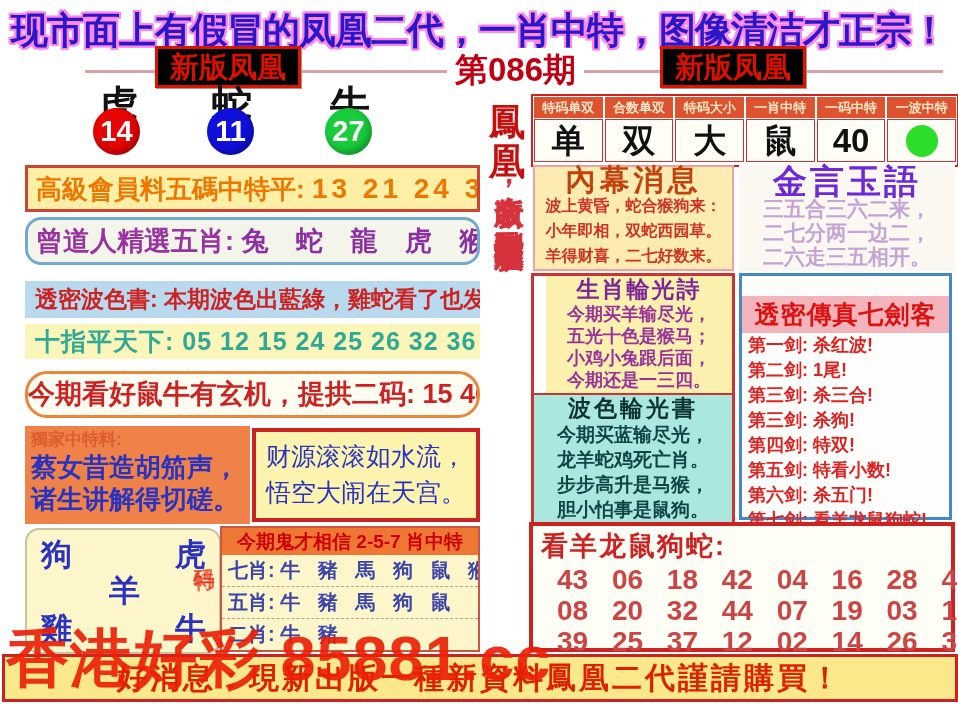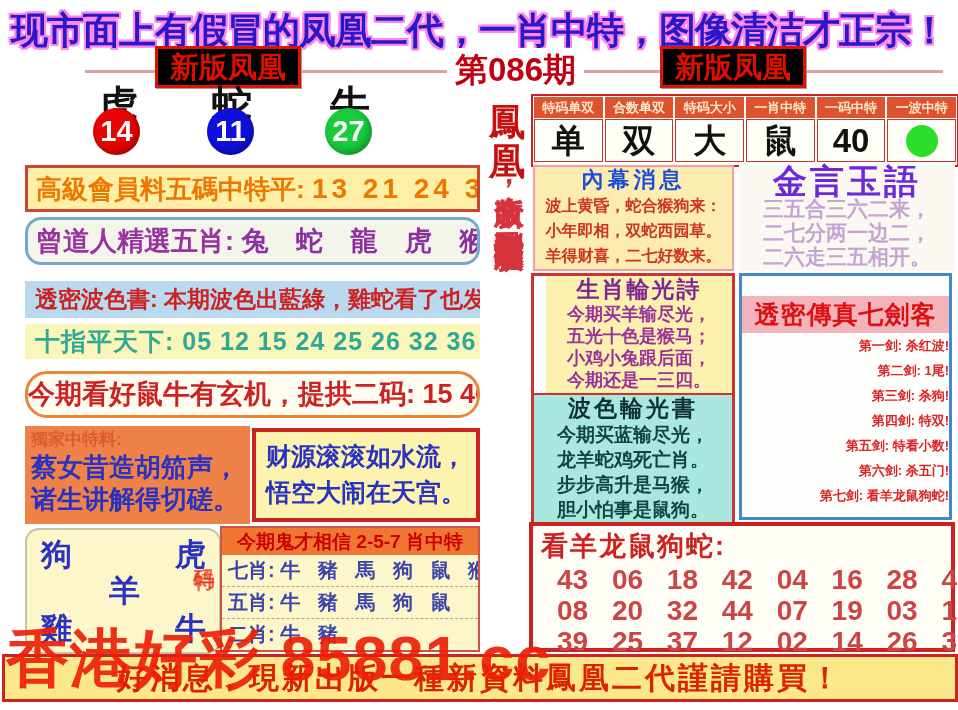--- a/index.html
+++ b/index.html
@@ -68,53 +68,53 @@
         font-size:23px;font-weight:800;color:#cc2222;line-height:37px;padding-left:10px;}
   .boxD{top:324px;height:35px;background:#faf6ba;
         font-size:25px;font-weight:800;color:#2fa895;line-height:35px;padding-left:10px;letter-spacing:1px;}
   .boxE{top:371px;height:47px;background:#fffdf2;border:3px solid #e8873a;border-radius:22px;
         font-size:27px;font-weight:800;color:#cc2222;line-height:41px;text-align:center;}
   .boxF-left{left:25px;top:426px;width:225px;height:98px;background:#ee8248;padding:2px 0 0 6px;box-sizing:border-box;}
   .faintlbl{font-size:17px;font-weight:700;color:rgba(205,60,30,.55);}
   .boxF-left .bl{font-size:26px;font-weight:800;color:#2a33c0;line-height:32px;white-space:nowrap;}
   .boxF-right{left:252px;top:428px;width:228px;height:94px;background:#fcf4ae;border:4px solid #cc2222;
         box-sizing:border-box;text-align:center;padding-top:6px;}
-  .boxF-right .bl{font-size:25px;font-weight:700;color:#2a33c0;line-height:36px;white-space:nowrap;}
+  .boxF-right .bl{font-size:25px;font-weight:400;color:#2a33c0;line-height:36px;white-space:nowrap;}
   .boxG-left{left:25px;top:528px;width:192px;height:122px;background:#fcf6ca;
         border:2px solid #c9c2a0;border-radius:14px;}
   .boxG-left span{position:absolute;font-size:31px;font-weight:800;color:#2a33c0;}
   .boxG-right{left:220px;top:526px;width:260px;height:126px;background:#fcf6ca;border:2px solid #cc5544;box-sizing:border-box;}
   .ghost-title{background:#ee7733;color:#cc0000;font-size:19px;font-weight:800;
         height:27px;line-height:27px;text-align:center;white-space:nowrap;overflow:hidden;}
   .ghost-row{font-size:20px;font-weight:800;color:#3a44aa;line-height:31px;padding-left:6px;
         border-bottom:1px dashed #cc9988;white-space:nowrap;overflow:hidden;}
   .ghost-row .gl{color:#3a44aa;}
   .ghost-row .gv{letter-spacing:6px;}
   .frag{left:194px;top:553px;width:24px;color:rgba(225,40,20,.7);font-size:21px;font-weight:800;
         writing-mode:vertical-rl;text-orientation:upright;}
   
   .insider{left:533px;top:165px;width:201px;height:106px;background:#fcecb2;border:2px solid #f0a0a0;
         box-sizing:border-box;text-align:center;}
-  .insider .title{font-size:22px;font-weight:900;color:#1d4ed8;letter-spacing:4px;line-height:26px;}
+  .insider .title{font-size:30px;font-weight:900;color:#c2410c;letter-spacing:4px;line-height:26px;}
   .insider .ln{font-size:16px;font-weight:700;color:#cc3322;line-height:25px;white-space:nowrap;}
   .poems{left:531px;top:273px;width:204px;height:251px;border:3px solid #cc3333;box-sizing:border-box;}
   .poem-y{background:#fcf0ae;height:117px;text-align:center;margin-left:12px;}
   .poem-y .title{font-size:23px;font-weight:900;color:#7d2694;letter-spacing:2px;line-height:27px;}
   .poem-y .ln{font-size:18px;font-weight:700;color:#993399;line-height:22px;white-space:nowrap;}
   .poem-c{background:#a9e7df;height:128px;text-align:center;border-top:2px solid #cc3333;}
   .poem-c .title{font-size:23px;font-weight:900;color:#0f3333;letter-spacing:3px;line-height:27px;}
   .poem-c .ln{font-size:19px;font-weight:800;color:#114444;line-height:25px;white-space:nowrap;}
   
   .golden{left:739px;top:165px;width:216px;height:106px;background:#fbf7f1;text-align:center;}
   .golden .title{font-size:34px;font-weight:900;color:#6d28d9;letter-spacing:3px;line-height:32px;}
   .golden .ln{font-size:21px;font-weight:700;color:#c5a3d4;line-height:24px;white-space:nowrap;}
   .swords{left:739px;top:273px;width:213px;height:247px;border:3px solid #4488cc;box-sizing:border-box;background:#fdfdfb;}
   .swords .shead{background:#f2b3ba;height:37px;text-align:center;margin-top:20px;}
   .swords .shead .title{font-size:25px;font-weight:900;color:#dd1111;line-height:37px;letter-spacing:1px;white-space:nowrap;}
-  .sword-row{font-size:13px;font-weight:800;color:#dd2222;line-height:25px;padding-left:6px;white-space:nowrap;text-align:right;}
+  .sword-row{font-size:18px;font-weight:800;color:#dd2222;line-height:25px;padding-left:6px;white-space:nowrap;}
   
   .range{left:529px;top:522px;width:426px;height:130px;border:4px solid #cc2222;background:#fffef6;box-sizing:border-box;}
   .range .title{font-size:27px;font-weight:900;color:#cc2222;padding:2px 0 0 8px;letter-spacing:2px;}
   .range .row{font-size:28px;font-weight:800;color:#cc4444;padding-left:24px;word-spacing:16px;line-height:31px;white-space:nowrap;}
   
   .banner{left:2px;top:654px;width:950px;height:42px;background:#fbe88a;border:3px solid #cc2222;
         text-align:center;font-size:30px;font-weight:800;color:#dd2200;line-height:42px;
         letter-spacing:3px;white-space:nowrap;overflow:hidden;}
   .watermark{left:6px;top:616px;font-size:63px;font-weight:900;color:rgba(236,32,8,.92);
         white-space:nowrap;z-index:50;letter-spacing:1px;}
@@ -252,20 +252,24 @@
     <div class="sword-row">
       <span>第一剑:</span>
       <span>杀红波!</span>
     </div>
     <div class="sword-row">
       <span>第二剑:</span>
       <span>1尾!</span>
     </div>
     <div class="sword-row">
       <span>第三剑:</span>
+      <span>杀三合!</span>
+    </div>
+    <div class="sword-row">
+      <span>第三剑:</span>
       <span>杀狗!</span>
     </div>
     <div class="sword-row">
       <span>第四剑:</span>
       <span>特双!</span>
     </div>
     <div class="sword-row">
       <span>第五剑:</span>
       <span>特看小数!</span>
     </div>

